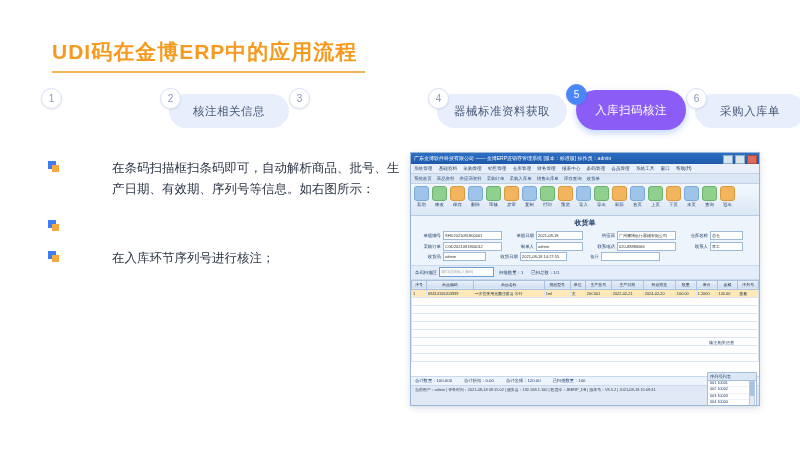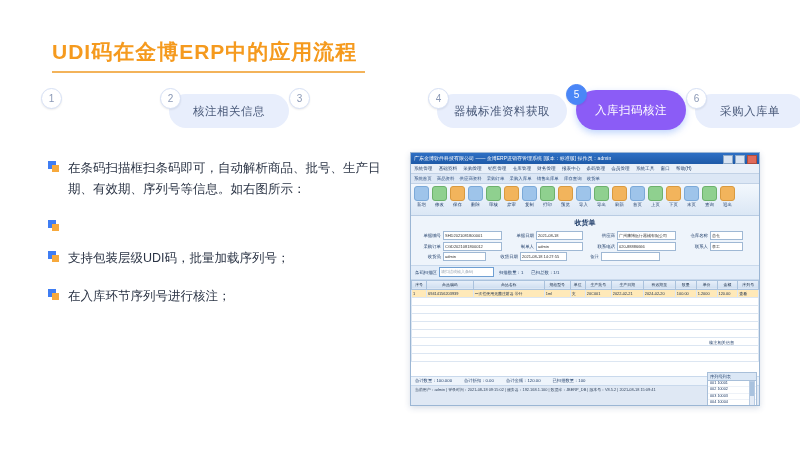--- a/index.html
+++ b/index.html
@@ -117,20 +117,21 @@
   .bullet-icon .sq2 {
     position: absolute;
     left: 4px; top: 4px;
     width: 7px; height: 7px;
     background: #f7a93c;
   }
   .bullet-text {
     font-size: 12.5px;
     line-height: 21px;
     color: #2b3445;
+    margin-left: 44px;
   }
 
   
   .shot {
     position: absolute;
     left: 410px;
     top: 152px;
     width: 348px;
     height: 252px;
     background: #dfe8f4;
@@ -421,27 +422,20 @@
           <i class="sq1"></i>
           <i class="sq2"></i>
         </span>
       <span class="bullet-text">在条码扫描框扫条码即可，自动解析商品、批号、生产日期、有效期、序列号等信息。如右图所示：</span>
     </div>
     <div class="bullet-row">
       <span class="bullet-icon">
           <i class="sq1"></i>
           <i class="sq2"></i>
         </span>
-    </div>
-    <div class="bullet-row">
-      <span class="bullet-icon">
-          <i class="sq1"></i>
-          <i class="sq2"></i>
-        </span>
-      <span class="bullet-text">支持包装层级UDI码，批量加载序列号；</span>
     </div>
     <div class="bullet-row">
       <span class="bullet-icon">
           <i class="sq1"></i>
           <i class="sq2"></i>
         </span>
       <span class="bullet-text">在入库环节序列号进行核注；</span>
     </div>
   </div>
 

